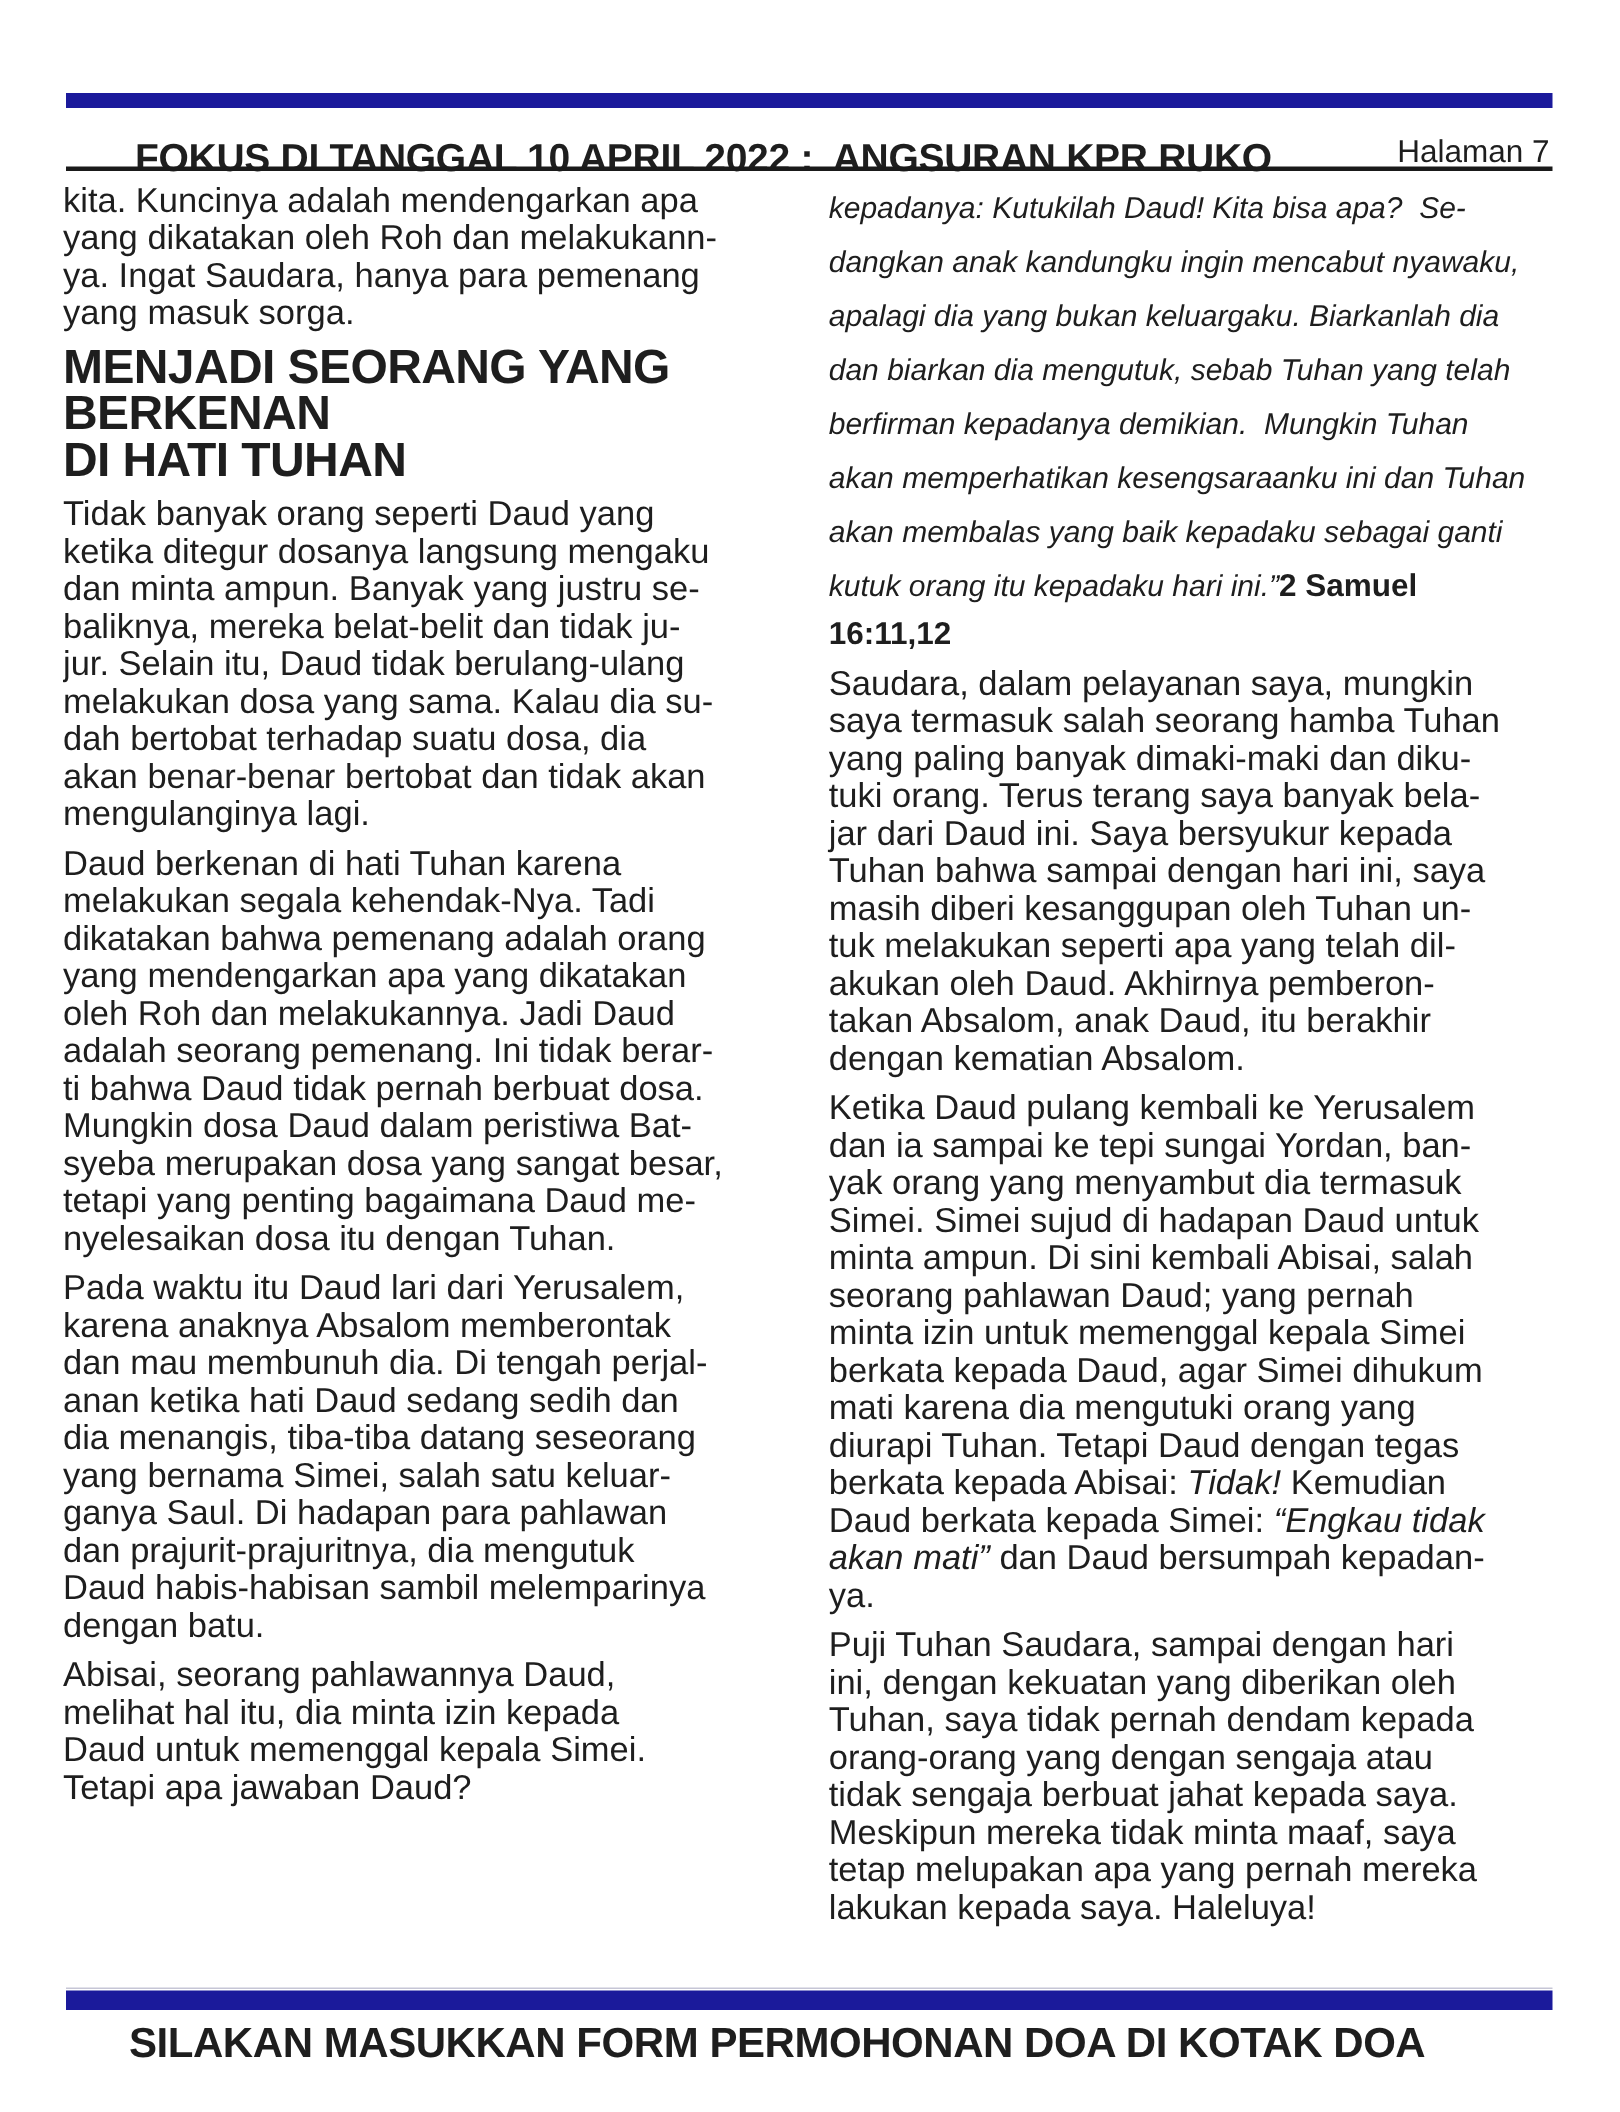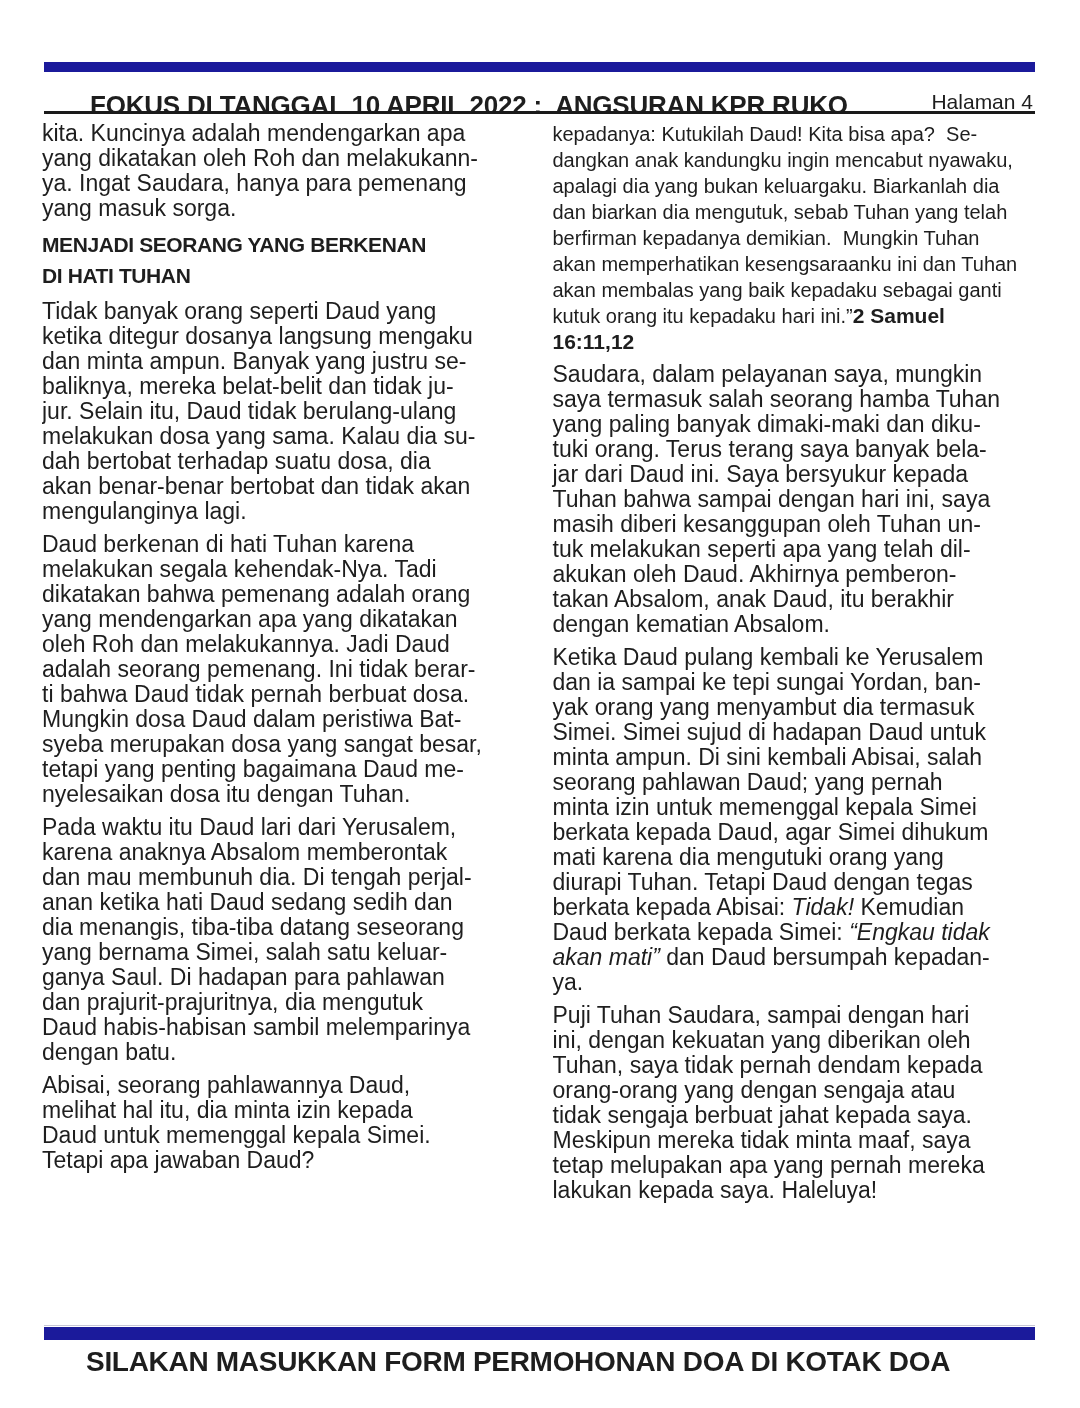--- a/index.html
+++ b/index.html
@@ -34,28 +34,28 @@
   .columns {
     position: absolute; left: 42px; right: 45px; top: 121px; height: 1200px;
     display: flex; gap: 28px; overflow: hidden;
   }
   .col { flex: 1; min-width: 0; }
   .para {
     font-size: 23px; line-height: 25px; margin: 0 0 8px;
     white-space: pre-wrap;
   }
   .heading {
-    font-size: 21px; line-height: 31px; letter-spacing: -0.4px;
+    font-size: 32px; line-height: 31px; letter-spacing: -0.4px;
     margin: 3px 0 8px; white-space: pre-wrap; font-weight: 700;
   }
   .song { line-height: 28px; }
   .seg-normal { }
   .seg-bold { font-weight: 700; }
   .seg-italic { font-style: italic; }
-  .seg-quote { font-size: 20px; line-height: 26px; }
+  .seg-quote { font-style: italic; font-size: 20px; line-height: 36px; }
   .seg-ref { font-weight: 700; font-size: 21px; font-style: normal; }
   .footer-hairline {
     position: absolute; left: 44px; right: 45px; top: 1325px;
     height: 1px; background: #c6c6d6;
   }
   .footer-bar {
     position: absolute; left: 44px; right: 45px; top: 1327px;
     height: 13px; background: var(--blue);
   }
   .footer-text {
@@ -65,21 +65,21 @@
 </style>
 </head>
 <body>
 
 <div class="page">
 
   <div class="topbar"></div>
 
   <div class="header-row">
     <div class="title">FOKUS DI TANGGAL 10 APRIL 2022 :  ANGSURAN KPR RUKO</div>
-    <div class="page-label">Halaman 4</div>
+    <div class="page-label">Halaman 7</div>
   </div>
 
   <div class="rule"></div>
 
   <div class="columns">
 
     <div class="col">
       <p class="para"><span class="seg-normal">kita. Kuncinya adalah mendengarkan apa
 yang dikatakan oleh Roh dan melakukann-
 ya. Ingat Saudara, hanya para pemenang

